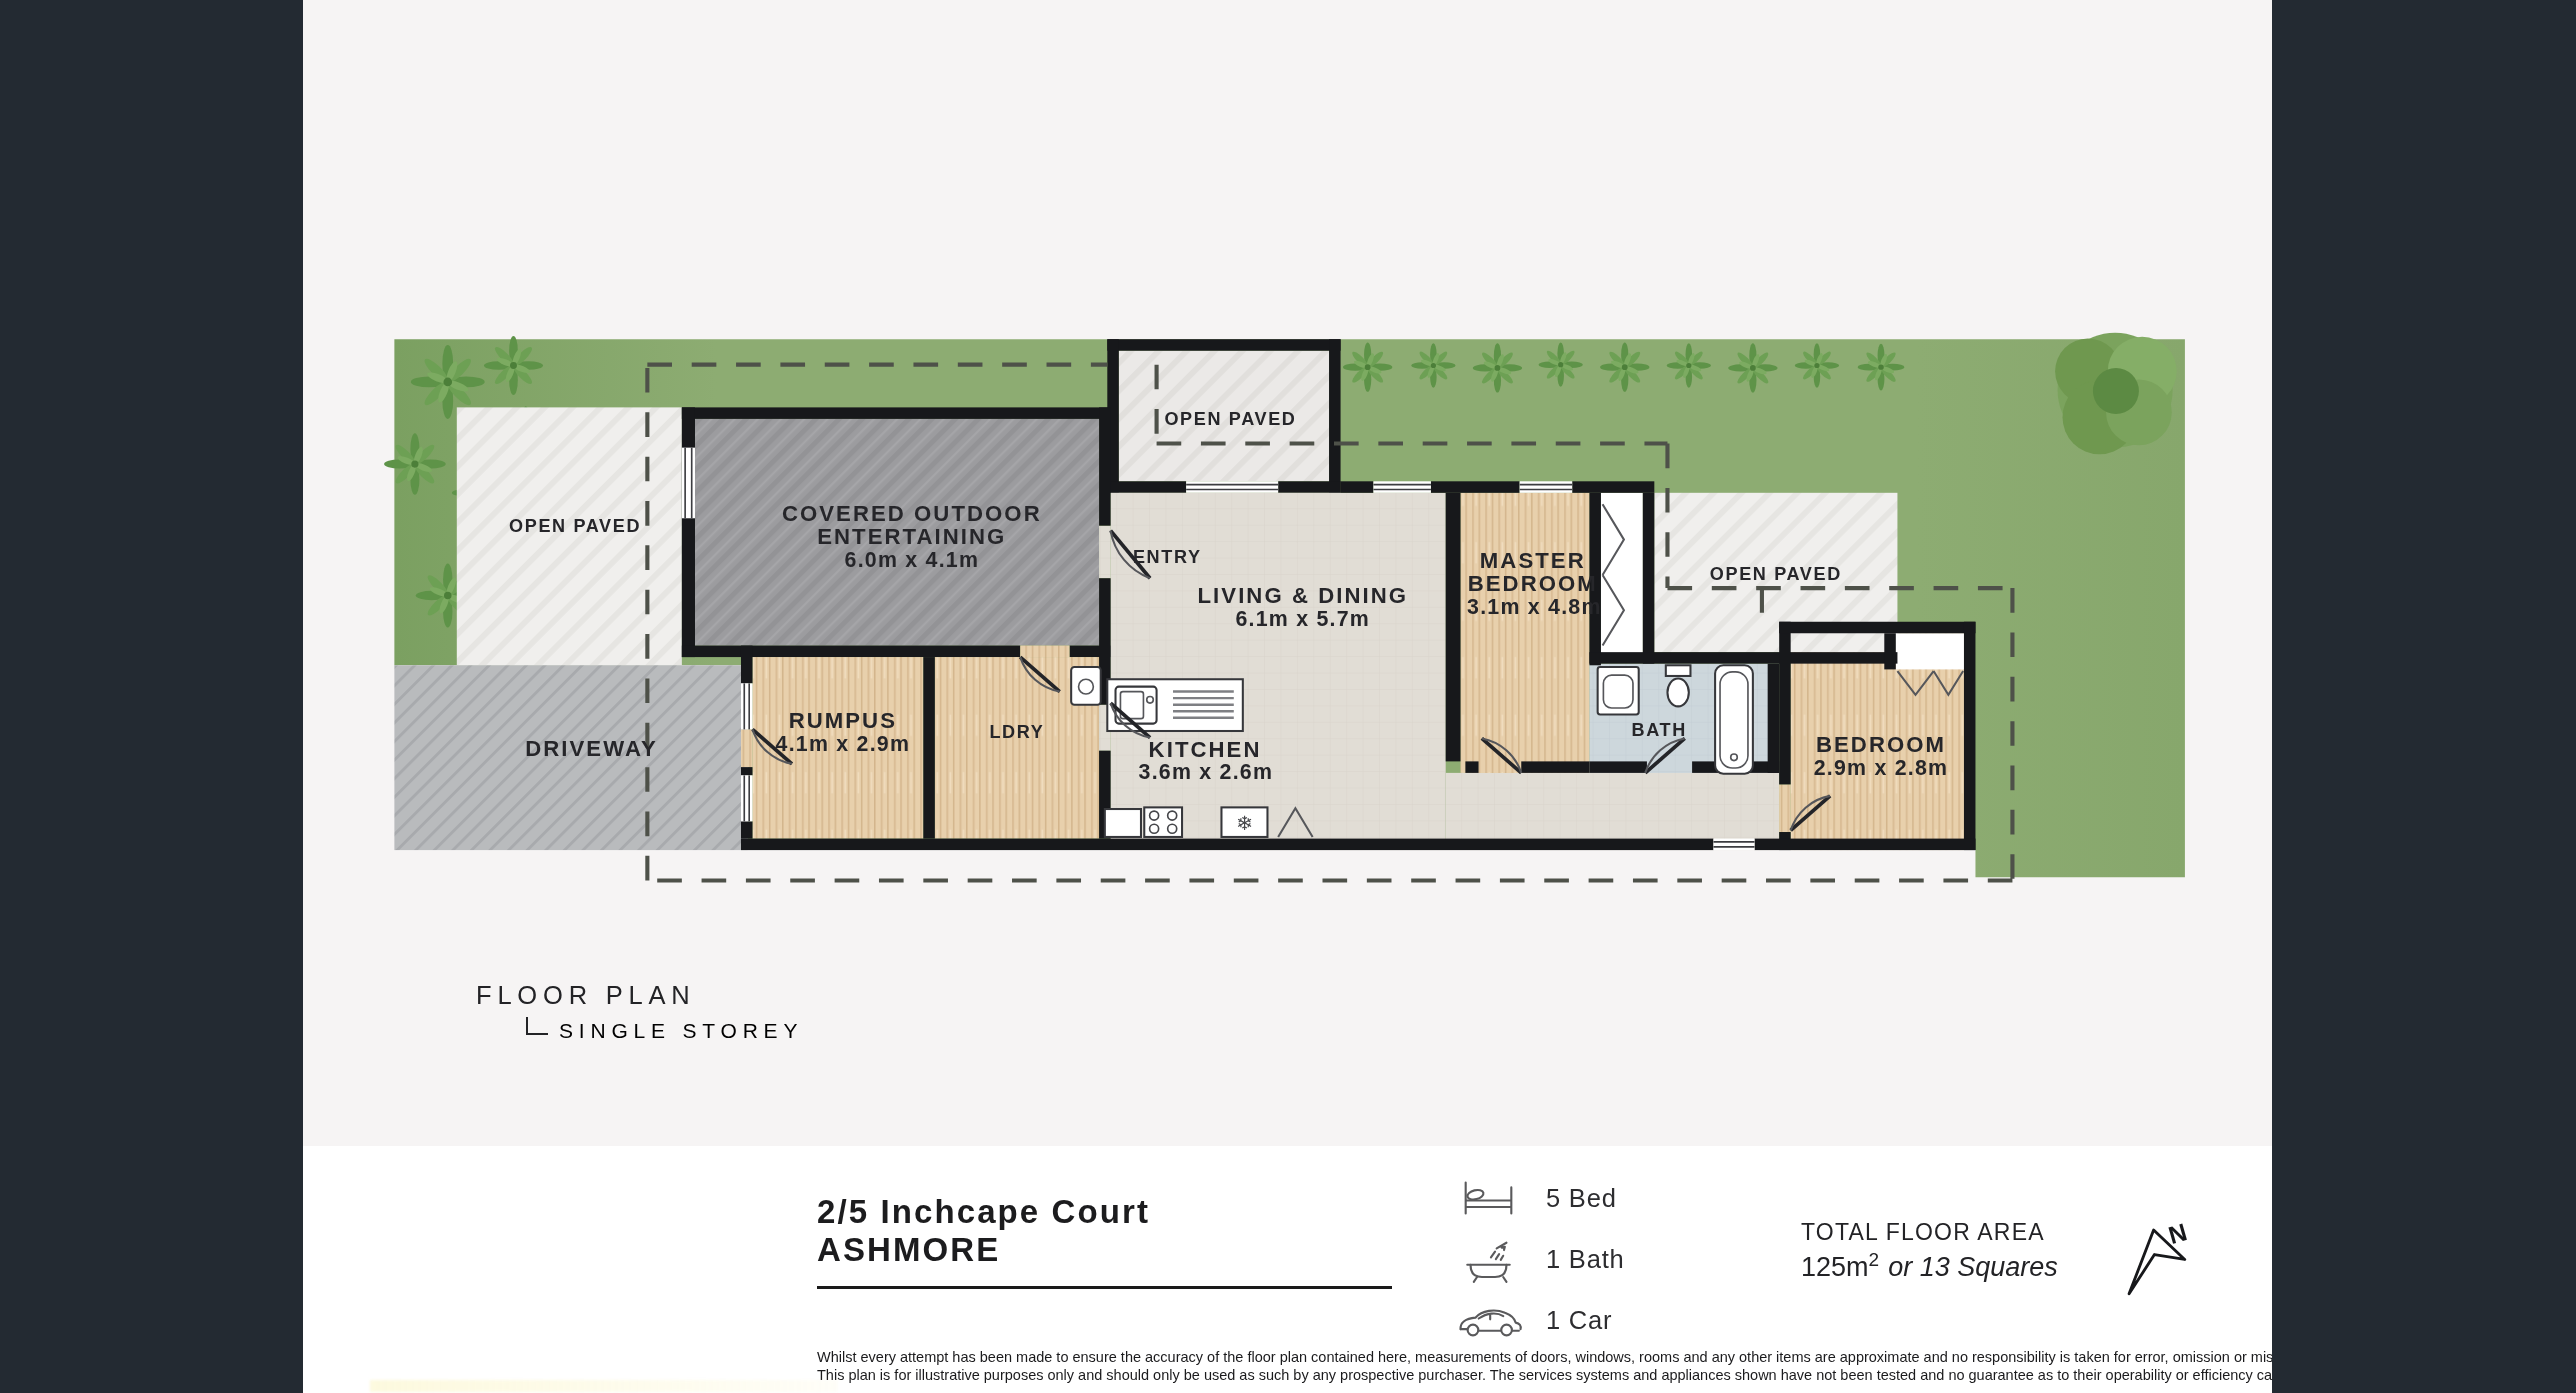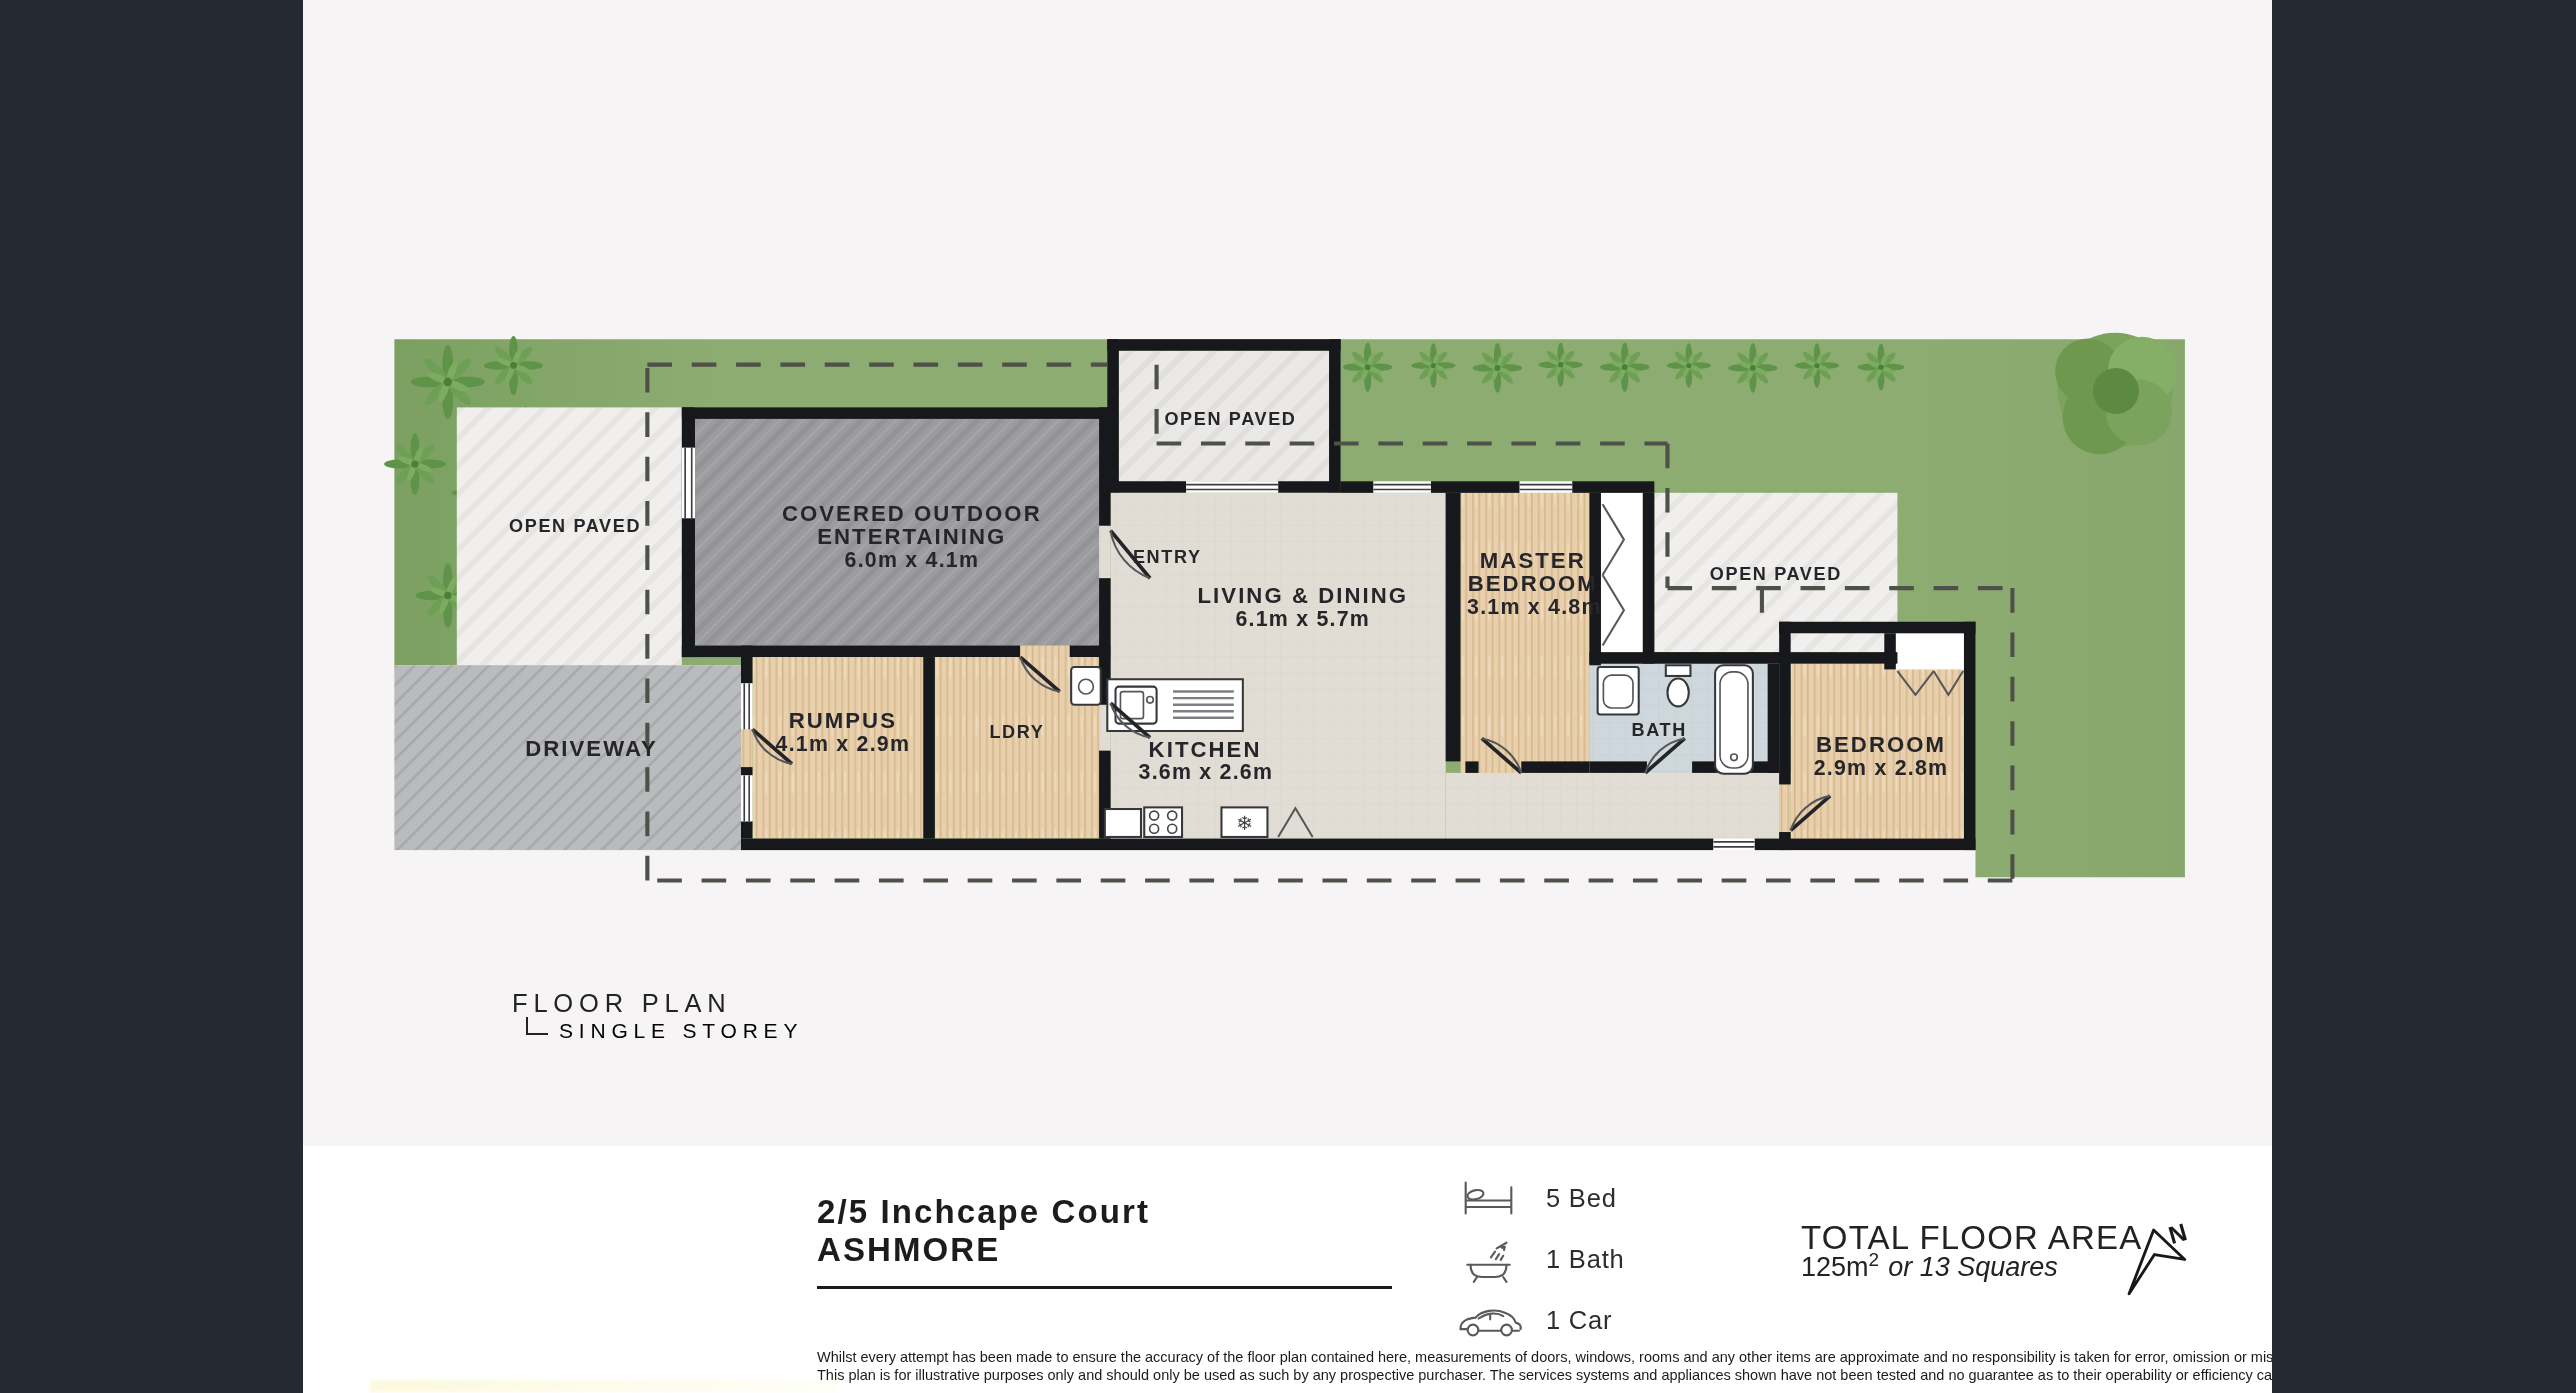--- a/index.html
+++ b/index.html
@@ -15,31 +15,31 @@
   .addr{position:absolute;left:817px;font-size:33px;font-weight:bold;letter-spacing:2.1px;color:#1c1c1e;white-space:nowrap;}
   #addr1{top:1193px;}
   #addr2{top:1231px;}
   #addr-rule{position:absolute;left:817px;top:1286px;width:575px;height:2.5px;background:#1a1a1a;}
   .feat-row{position:absolute;left:1454px;width:271px;height:49px;}
   .feat-icon{position:absolute;left:0;top:0;}
   .feat-label{position:absolute;left:92px;top:8.2px;font-size:25.5px;letter-spacing:0.8px;color:#2d2d30;white-space:nowrap;}
   #feat-bed{top:1176px;}
   #feat-bath{top:1237px;text-align:right;}
   #feat-car{top:1298px;}
-  #area-title{position:absolute;left:1801px;top:1219px;font-size:33px;letter-spacing:1.2px;color:#232326;white-space:nowrap;}
+  #area-title{position:absolute;left:1801px;top:1219px;font-size:23px;letter-spacing:1.2px;color:#232326;white-space:nowrap;}
   #area-line{position:absolute;left:1801px;top:1249px;font-size:27px;color:#232326;white-space:nowrap;}
   #area-line sup{font-size:19px;}
   #area-rest{margin-left:9px;font-style:italic;}
   #compass{position:absolute;left:2116px;top:1212px;}
   .disc{position:absolute;left:817px;font-size:14.5px;color:#1b1b1d;white-space:nowrap;}
   #disc1{top:1349px;}
   #disc2{top:1367px;}
 
   
-  #legend-title{position:absolute;left:512px;top:981px;font-size:25.5px;letter-spacing:5.8px;color:#232326;white-space:nowrap;margin-top:8px;}
+  #legend-title{position:absolute;left:476px;top:981px;font-size:25.5px;letter-spacing:5.8px;color:#232326;white-space:nowrap;}
   #legend-corner{position:absolute;left:526px;top:1017px;width:20px;height:16.4px;border-left:2.5px solid #232326;border-bottom:2.5px solid #232326;}
   #legend-subtitle{position:absolute;left:559px;top:1019px;font-size:21px;letter-spacing:5.8px;color:#000000;white-space:nowrap;}
 
   #watermark{position:absolute;left:370px;top:1380px;width:468px;height:11.5px;
     background:linear-gradient(90deg,rgba(248,238,160,.35),rgba(248,238,160,.08));filter:blur(1.6px);}
 
   
   .wall{fill:#17181b;}
   .win{fill:#ffffff;}
   .winline{stroke:#3c3d41;stroke-width:2;}

